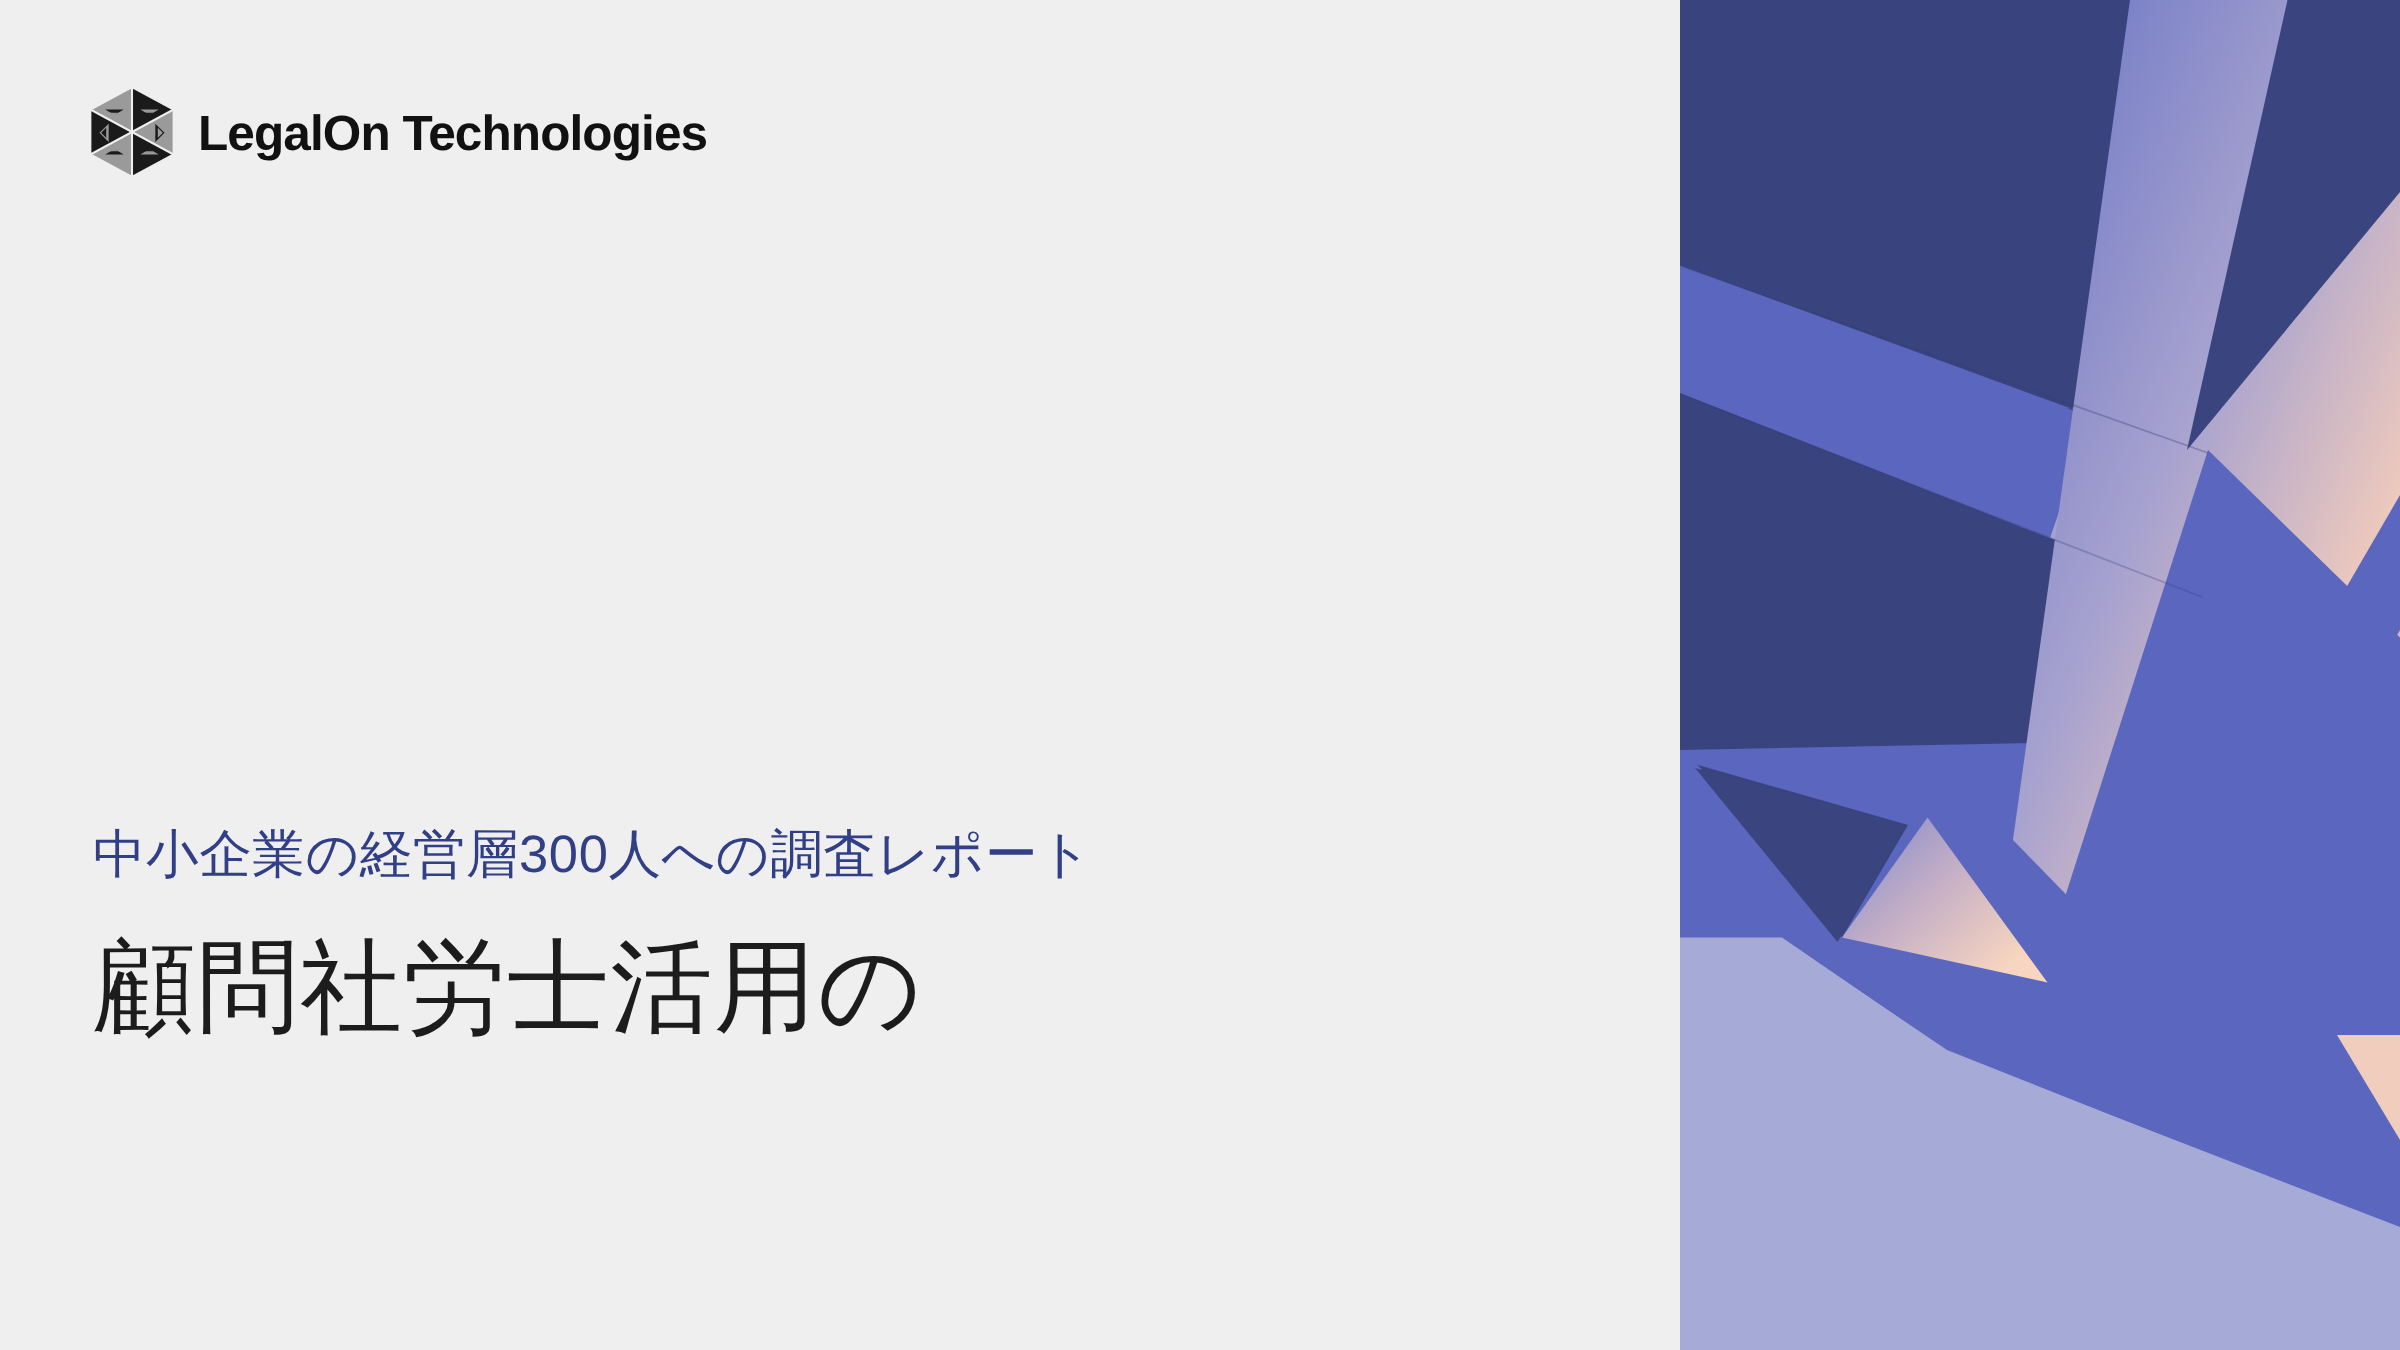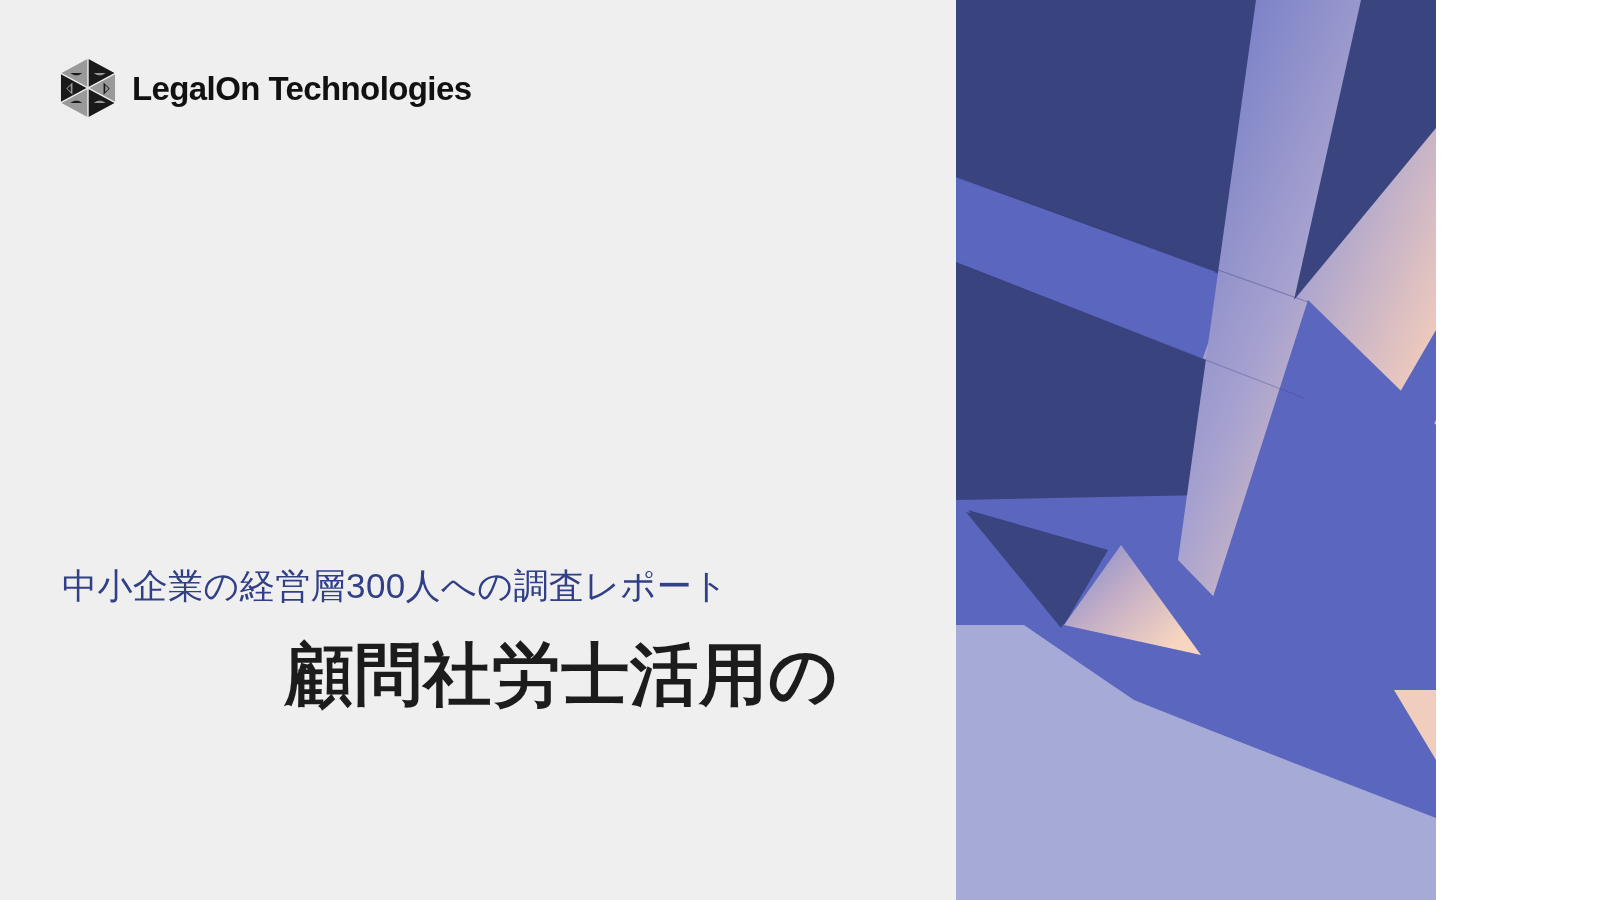--- a/index.html
+++ b/index.html
@@ -7,21 +7,21 @@
     margin: 0;
     padding: 0;
     background: #ffffff;
   }
   body {
     font-family: "Liberation Sans", "DejaVu Sans", sans-serif;
   }
 
   .slide {
     position: relative;
-    width: 1436px;
+    width: 1600px;
     height: 900px;
     overflow: hidden;
     background: #efefef;
   }
 
   
   .logo-lockup {
     position: absolute;
     left: 60px;
     top: 58px;
@@ -43,42 +43,41 @@
     letter-spacing: -0.6px;
     color: #111111;
     line-height: 1;
     white-space: nowrap;
   }
 
   
   .title-block {
     position: absolute;
     left: 62px;
-    top: 564px;
+    top: 548px;
     width: 1000px;
   }
   .eyebrow {
     font-family: "Liberation Sans", "DejaVu Sans", sans-serif;
     font-size: 35px;
     font-weight: 500;
     color: #313f86;
     letter-spacing: 0.4px;
     line-height: 1.25;
     margin: 0 0 18px 0;
     white-space: nowrap;
   }
   .headline {
     font-family: "Liberation Sans", "DejaVu Sans", sans-serif;
     font-size: 68px;
-    font-weight: 700;
+    font-weight: 400;
     color: #1c1c1c;
     line-height: 1.42;
     letter-spacing: 1px;
     margin: 0;
-    text-align: center;
   }
   .headline-line {
     display: block;
     white-space: nowrap;
   }
 
   
   .artwork-panel {
     position: absolute;
     right: 0;

